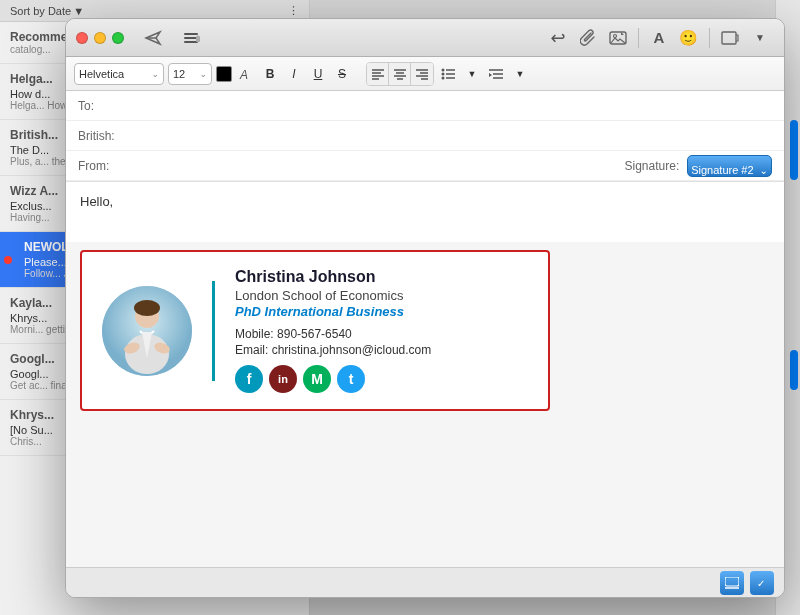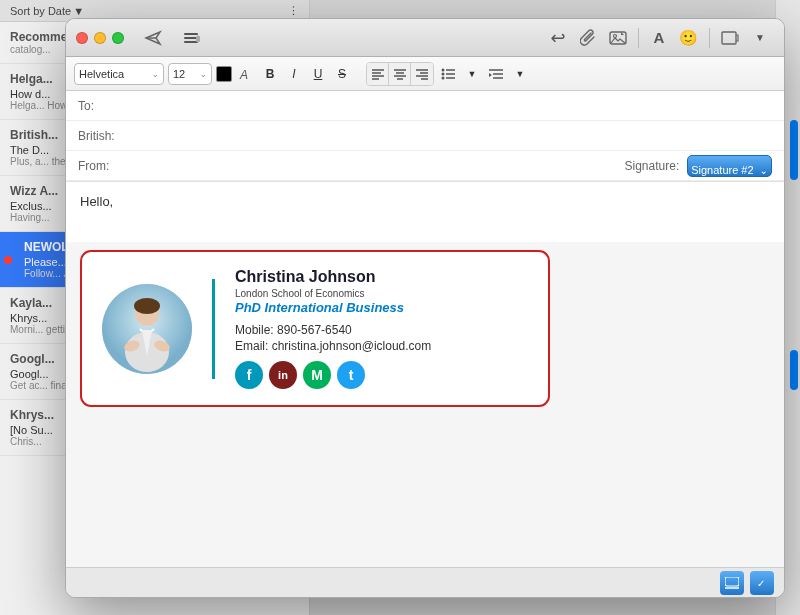--- a/index.html
+++ b/index.html
@@ -278,21 +278,21 @@
       flex: 1;
       min-height: 60px;
       font-size: 13px;
       color: #333;
     }
 
     
     .sig-card {
       margin: 8px 14px;
       border: 2px solid #cc2020;
-      border-radius: 11px;
+      border-radius: 4px;
       background: white;
       display: flex;
       align-items: center;
       padding: 16px 20px;
       gap: 20px;
       max-width: 470px;
     }
     .sig-avatar {
       width: 90px;
       height: 90px;
@@ -315,21 +315,21 @@
     .sig-info {
       flex: 1;
     }
     .sig-name {
       font-size: 16px;
       font-weight: bold;
       color: #1a1a2e;
       margin-bottom: 2px;
     }
     .sig-school {
-      font-size: 10px;
+      font-size: 13px;
       color: #444;
       margin-bottom: 1px;
     }
     .sig-degree {
       font-size: 13px;
       color: #0080cc;
       font-style: italic;
       font-weight: bold;
       margin-bottom: 8px;
     }

